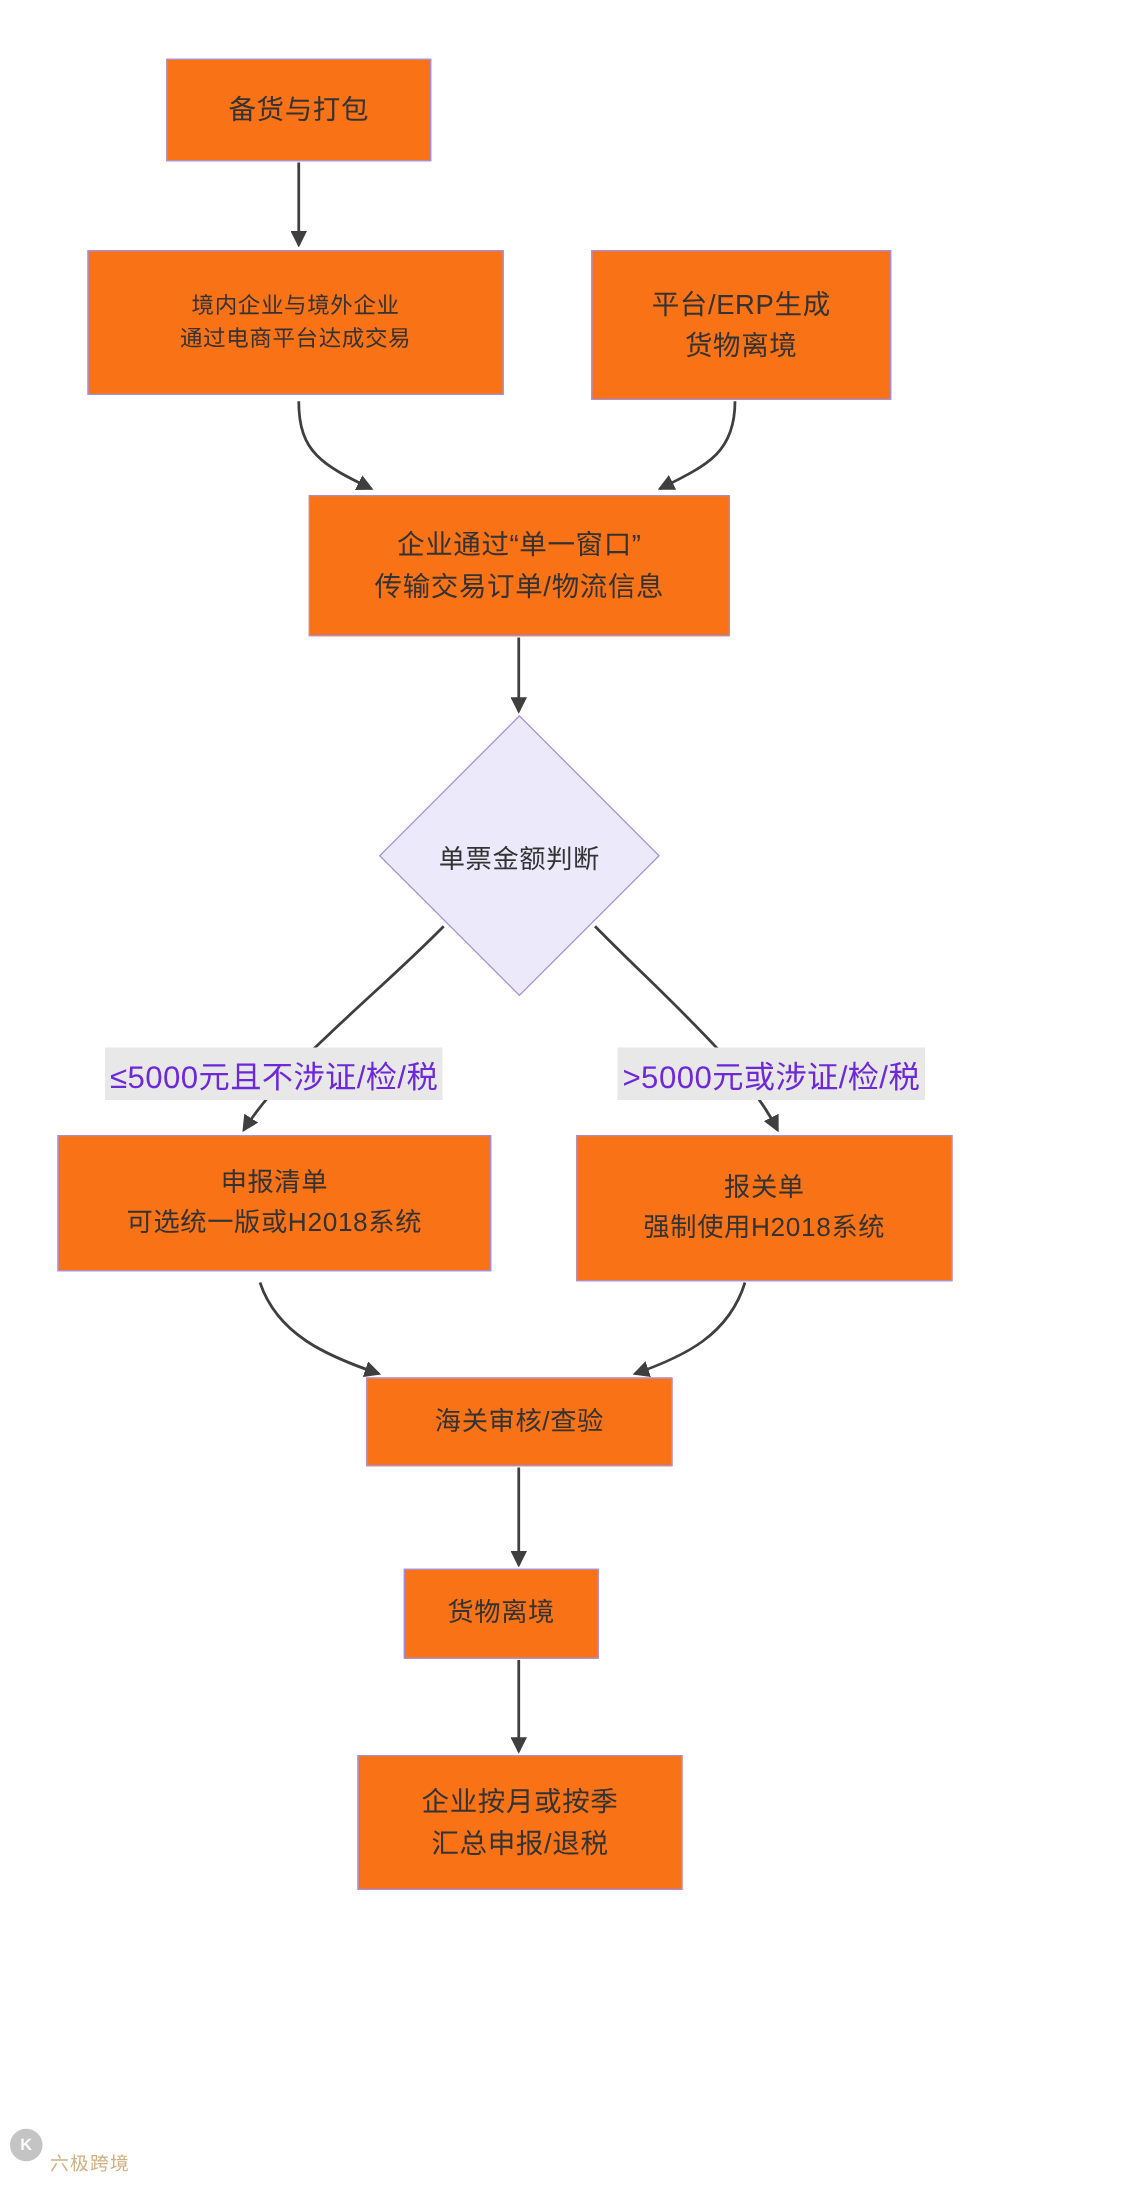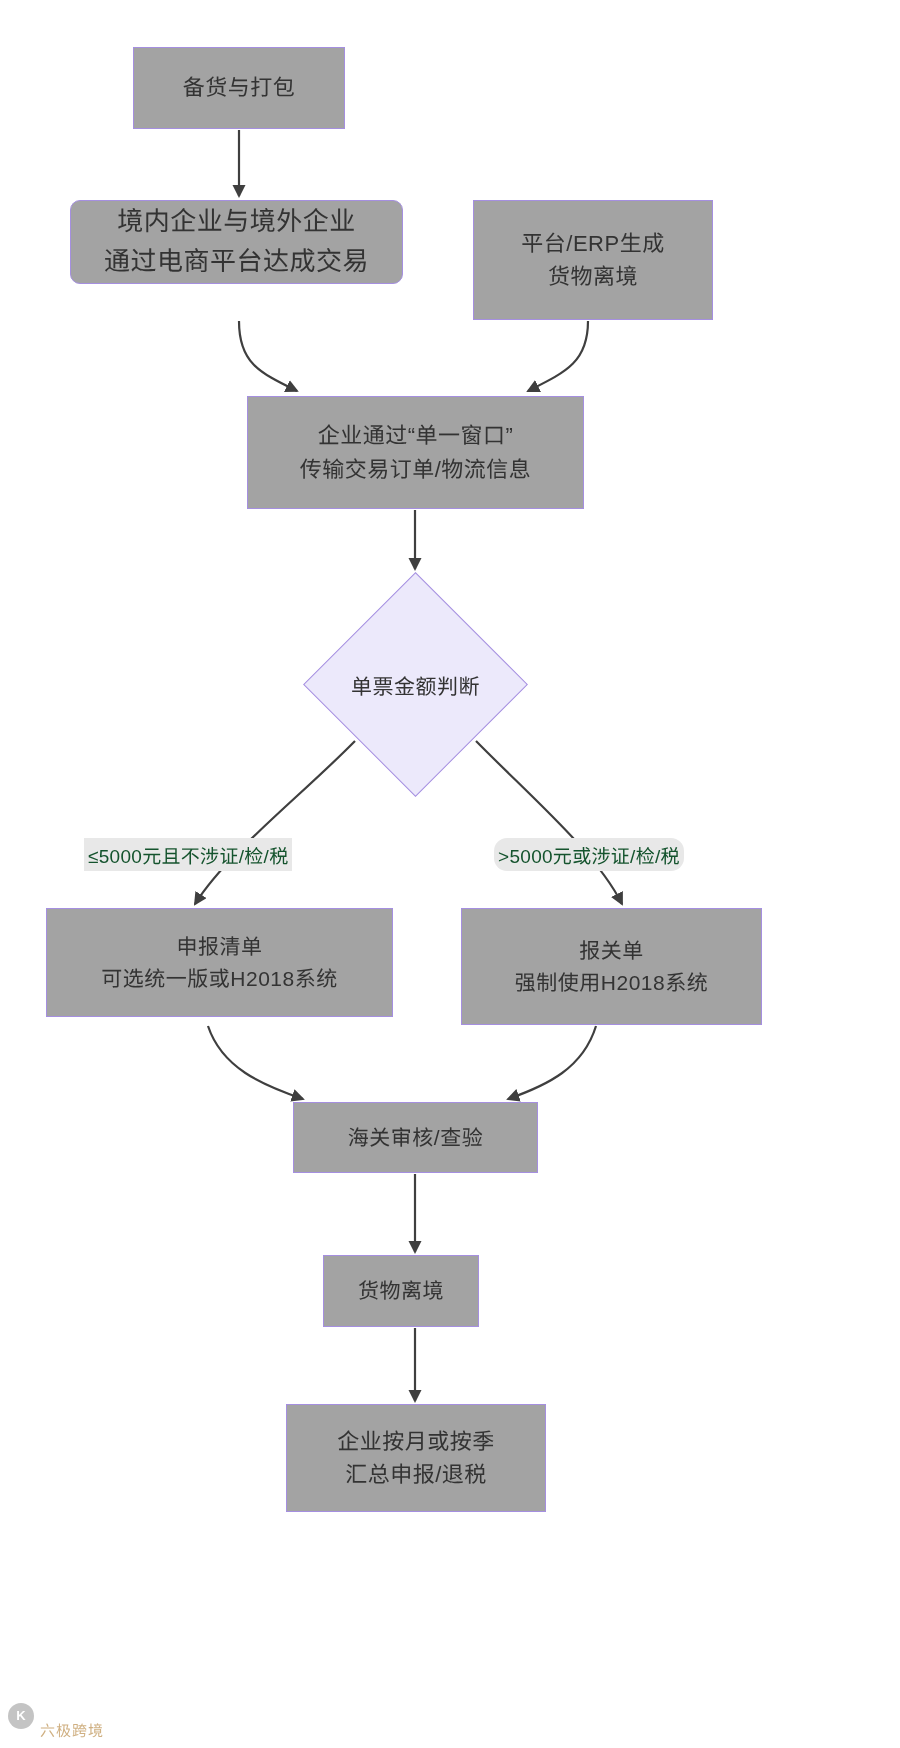--- a/index.html
+++ b/index.html
@@ -23,38 +23,38 @@
     position: absolute;
     left: 0;
     top: 0;
     width: 900px;
     height: 1748px;
     pointer-events: none;
   }
   .node {
     position: absolute;
     box-sizing: border-box;
-    background: #a3a3a3;
+    background: #f97316;
     border: 1.6px solid #a58fe0;
     display: flex;
     flex-direction: column;
     align-items: center;
     justify-content: center;
     color: #333333;
     text-align: center;
     line-height: 1.52;
     letter-spacing: 0.5px;
     z-index: 2;
   }
   .node .line {
     display: block;
     white-space: nowrap;
   }
   .n-prep       { left: 133px; top: 47px;  width: 212px; height: 82px;  font-size: 22px; }
-  .n-deal       { left: 70px;  top: 200px; width: 333px; height: 84px; font-size: 26px; border-radius: 10px; }
+  .n-deal       { left: 70px;  top: 200px; width: 333px; height: 116px; font-size: 18px; }
   .n-erp        { left: 473px; top: 200px; width: 240px; height: 120px; font-size: 22px; }
   .n-window     { left: 247px; top: 396px; width: 337px; height: 113px; font-size: 22px; }
   .n-list       { left: 46px;  top: 908px; width: 347px; height: 109px; font-size: 21px; }
   .n-decl       { left: 461px; top: 908px; width: 301px; height: 117px; font-size: 21px; }
   .n-customs    { left: 293px; top: 1102px; width: 245px; height: 71px; font-size: 21px; }
   .n-depart     { left: 323px; top: 1255px; width: 156px; height: 72px; font-size: 21px; }
   .n-refund     { left: 286px; top: 1404px; width: 260px; height: 108px; font-size: 22px; }
 
   .diamond-wrap {
     position: absolute;
@@ -86,29 +86,29 @@
     justify-content: center;
     font-size: 21px;
     color: #333333;
     letter-spacing: 0.5px;
     white-space: nowrap;
   }
 
   .edge-label {
     position: absolute;
     background: #e8e8e8;
-    color: #14532d;
-    font-size: 19px;
+    color: #6d28d9;
+    font-size: 25px;
     letter-spacing: 0.3px;
     padding: 3px 4px;
     white-space: nowrap;
     z-index: 3;
   }
   .lbl-left  { left: 84px;  top: 838px; }
-  .lbl-right { left: 494px; top: 838px; border-radius: 13px; }
+  .lbl-right { left: 494px; top: 838px; }
 
   .watermark {
     position: absolute;
     left: 8px;
     bottom: 8px;
     display: flex;
     align-items: center;
     gap: 6px;
     opacity: 0.5;
     z-index: 4;

